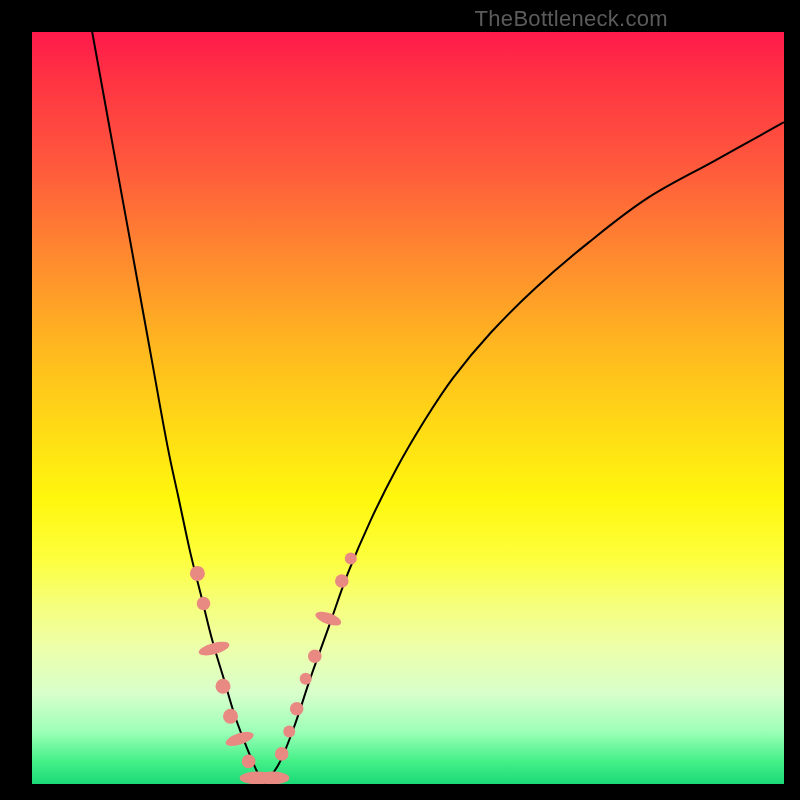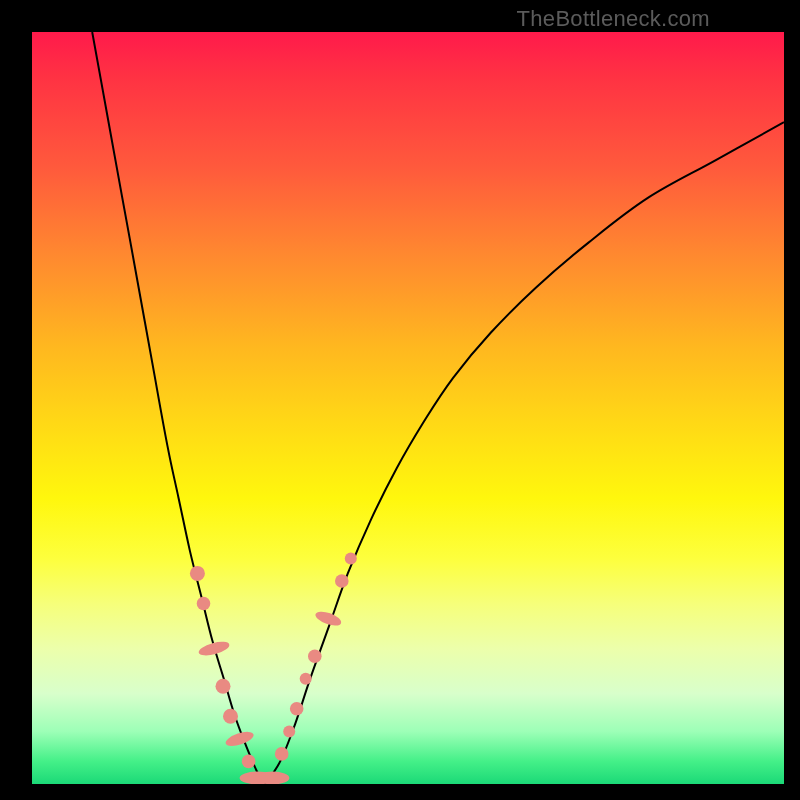--- a/index.html
+++ b/index.html
@@ -9,21 +9,20 @@
     height: 800px;
     overflow: hidden;
     background: #000;
     font-family: Arial, Helvetica, sans-serif;
   }
   .frame {
     position: absolute;
     left: 0; top: 0;
     width: 680px; height: 800px;
     background: #000;
-    padding-left: 42px;
   }
   .plot {
     position: absolute;
     left: 32px;
     top: 32px;
     width: 752px;
     height: 752px;
     background: linear-gradient(to bottom,
       #ff1a4b 0%,
       #ff3243 6%,

